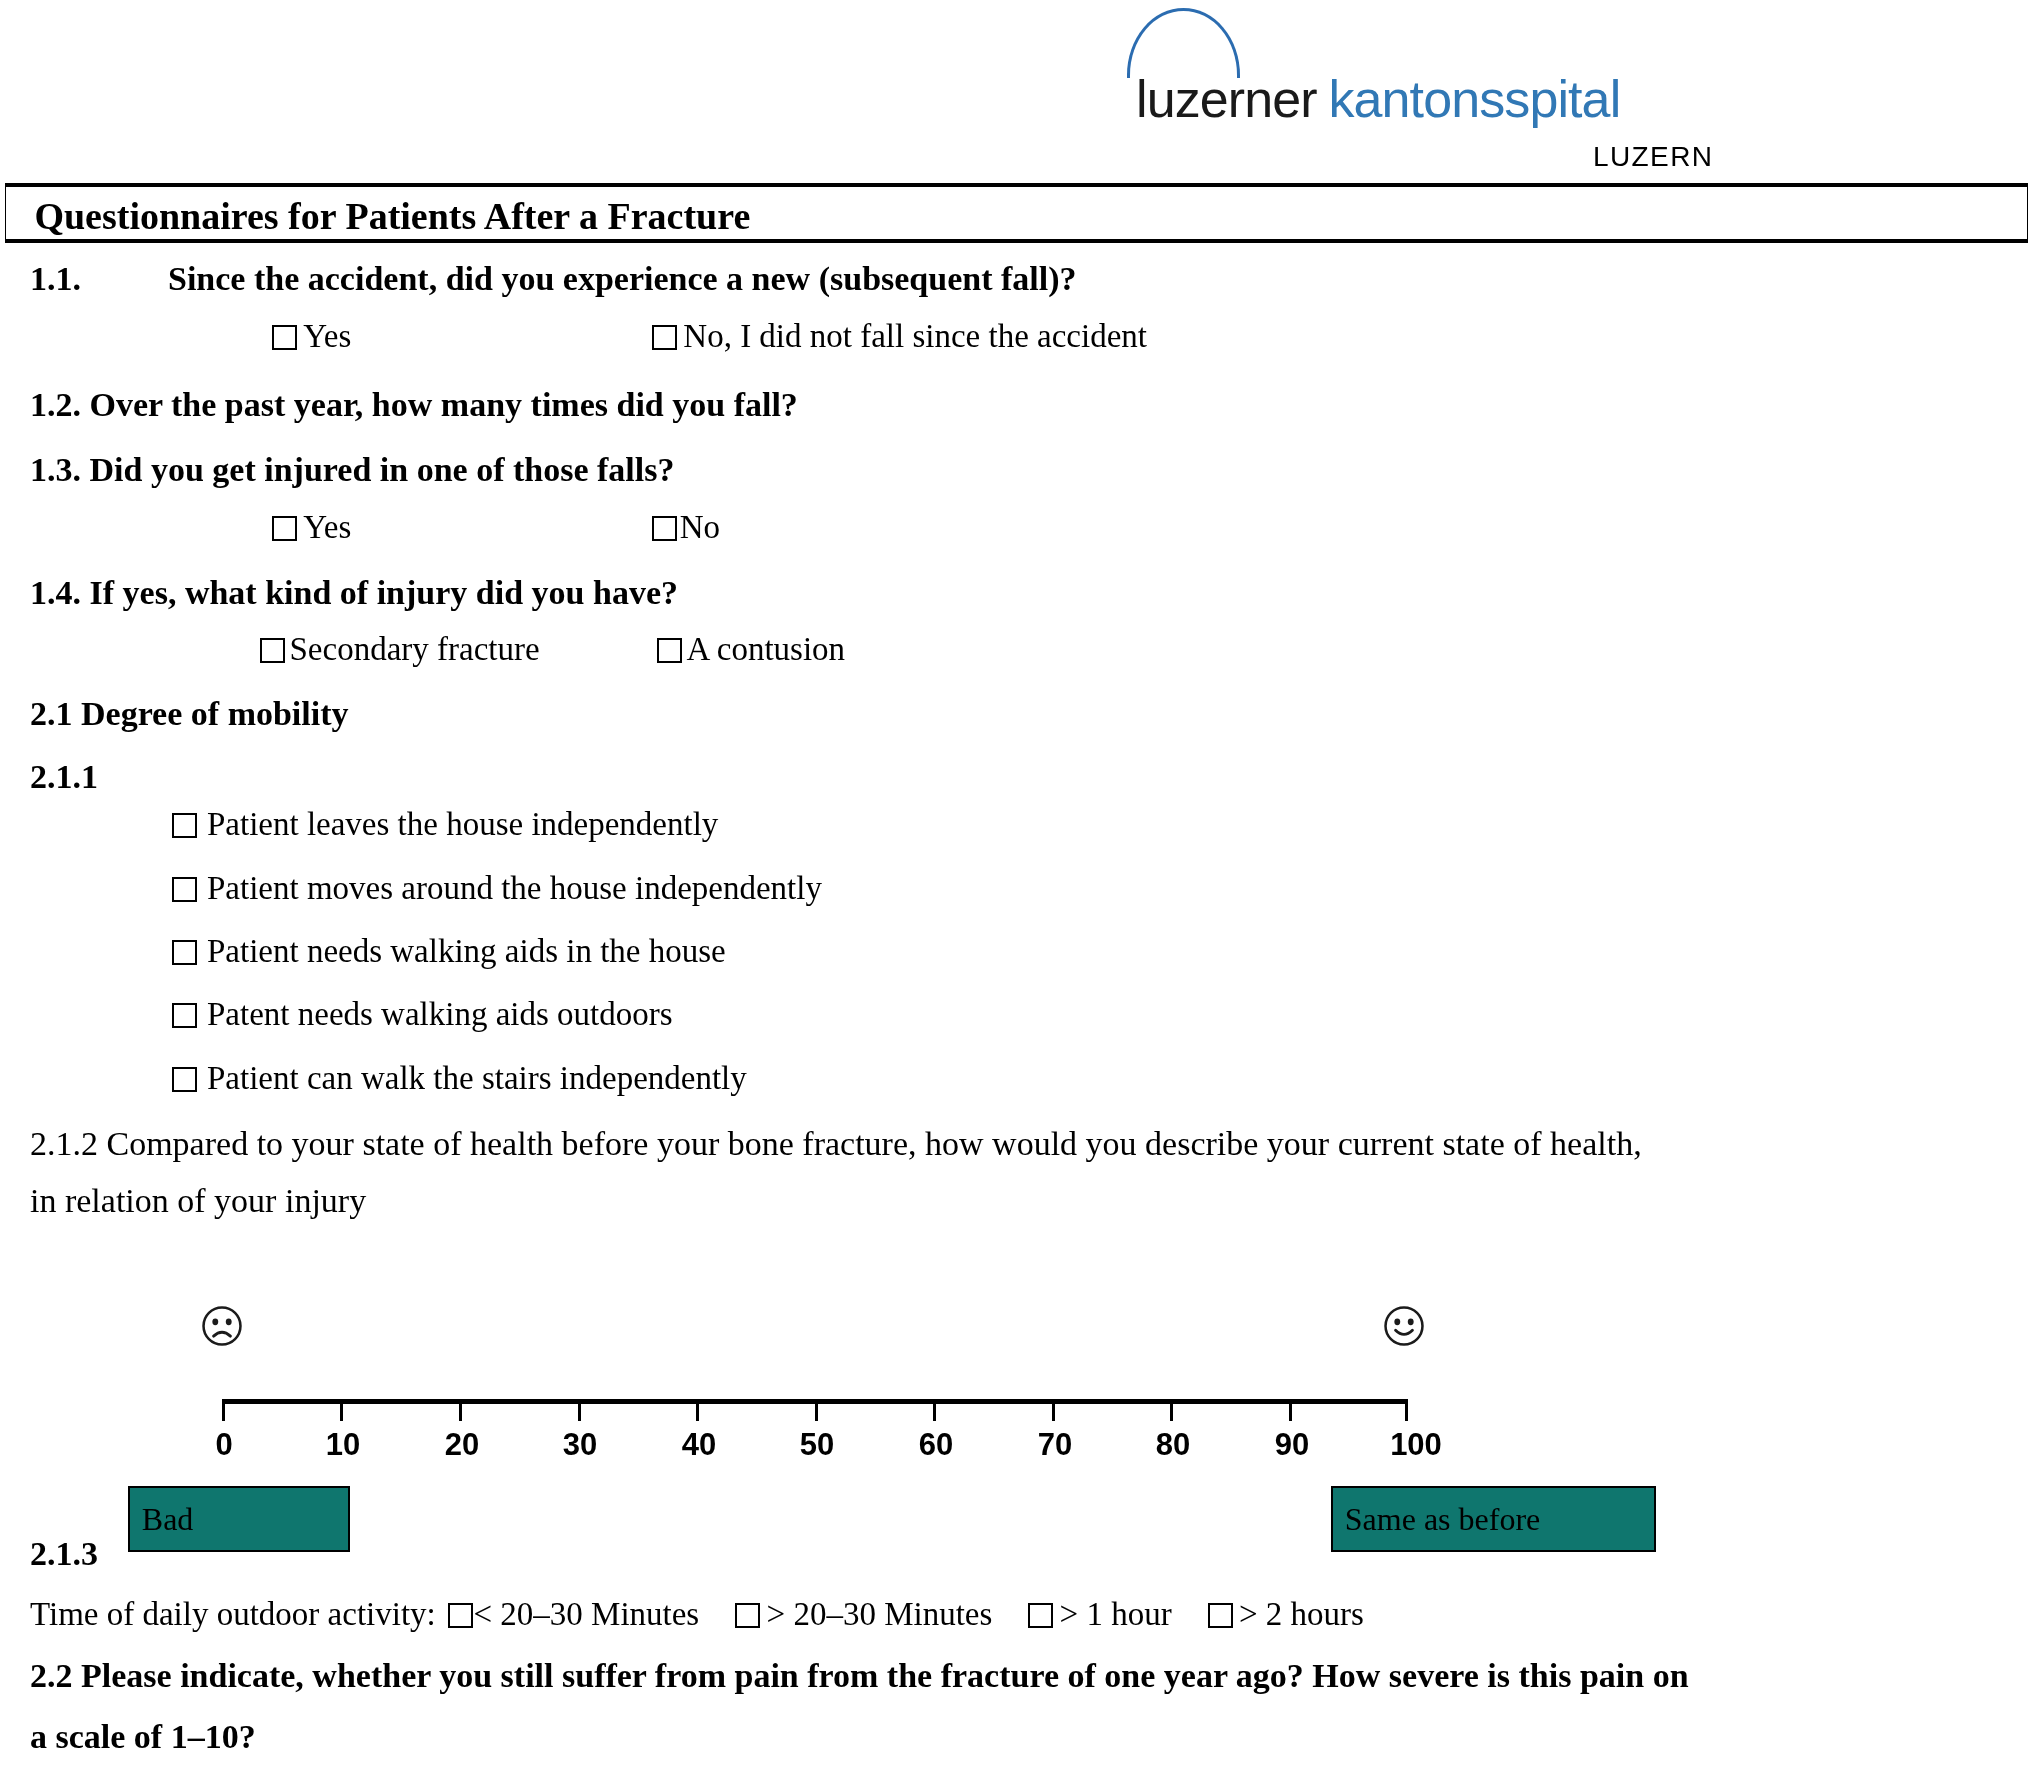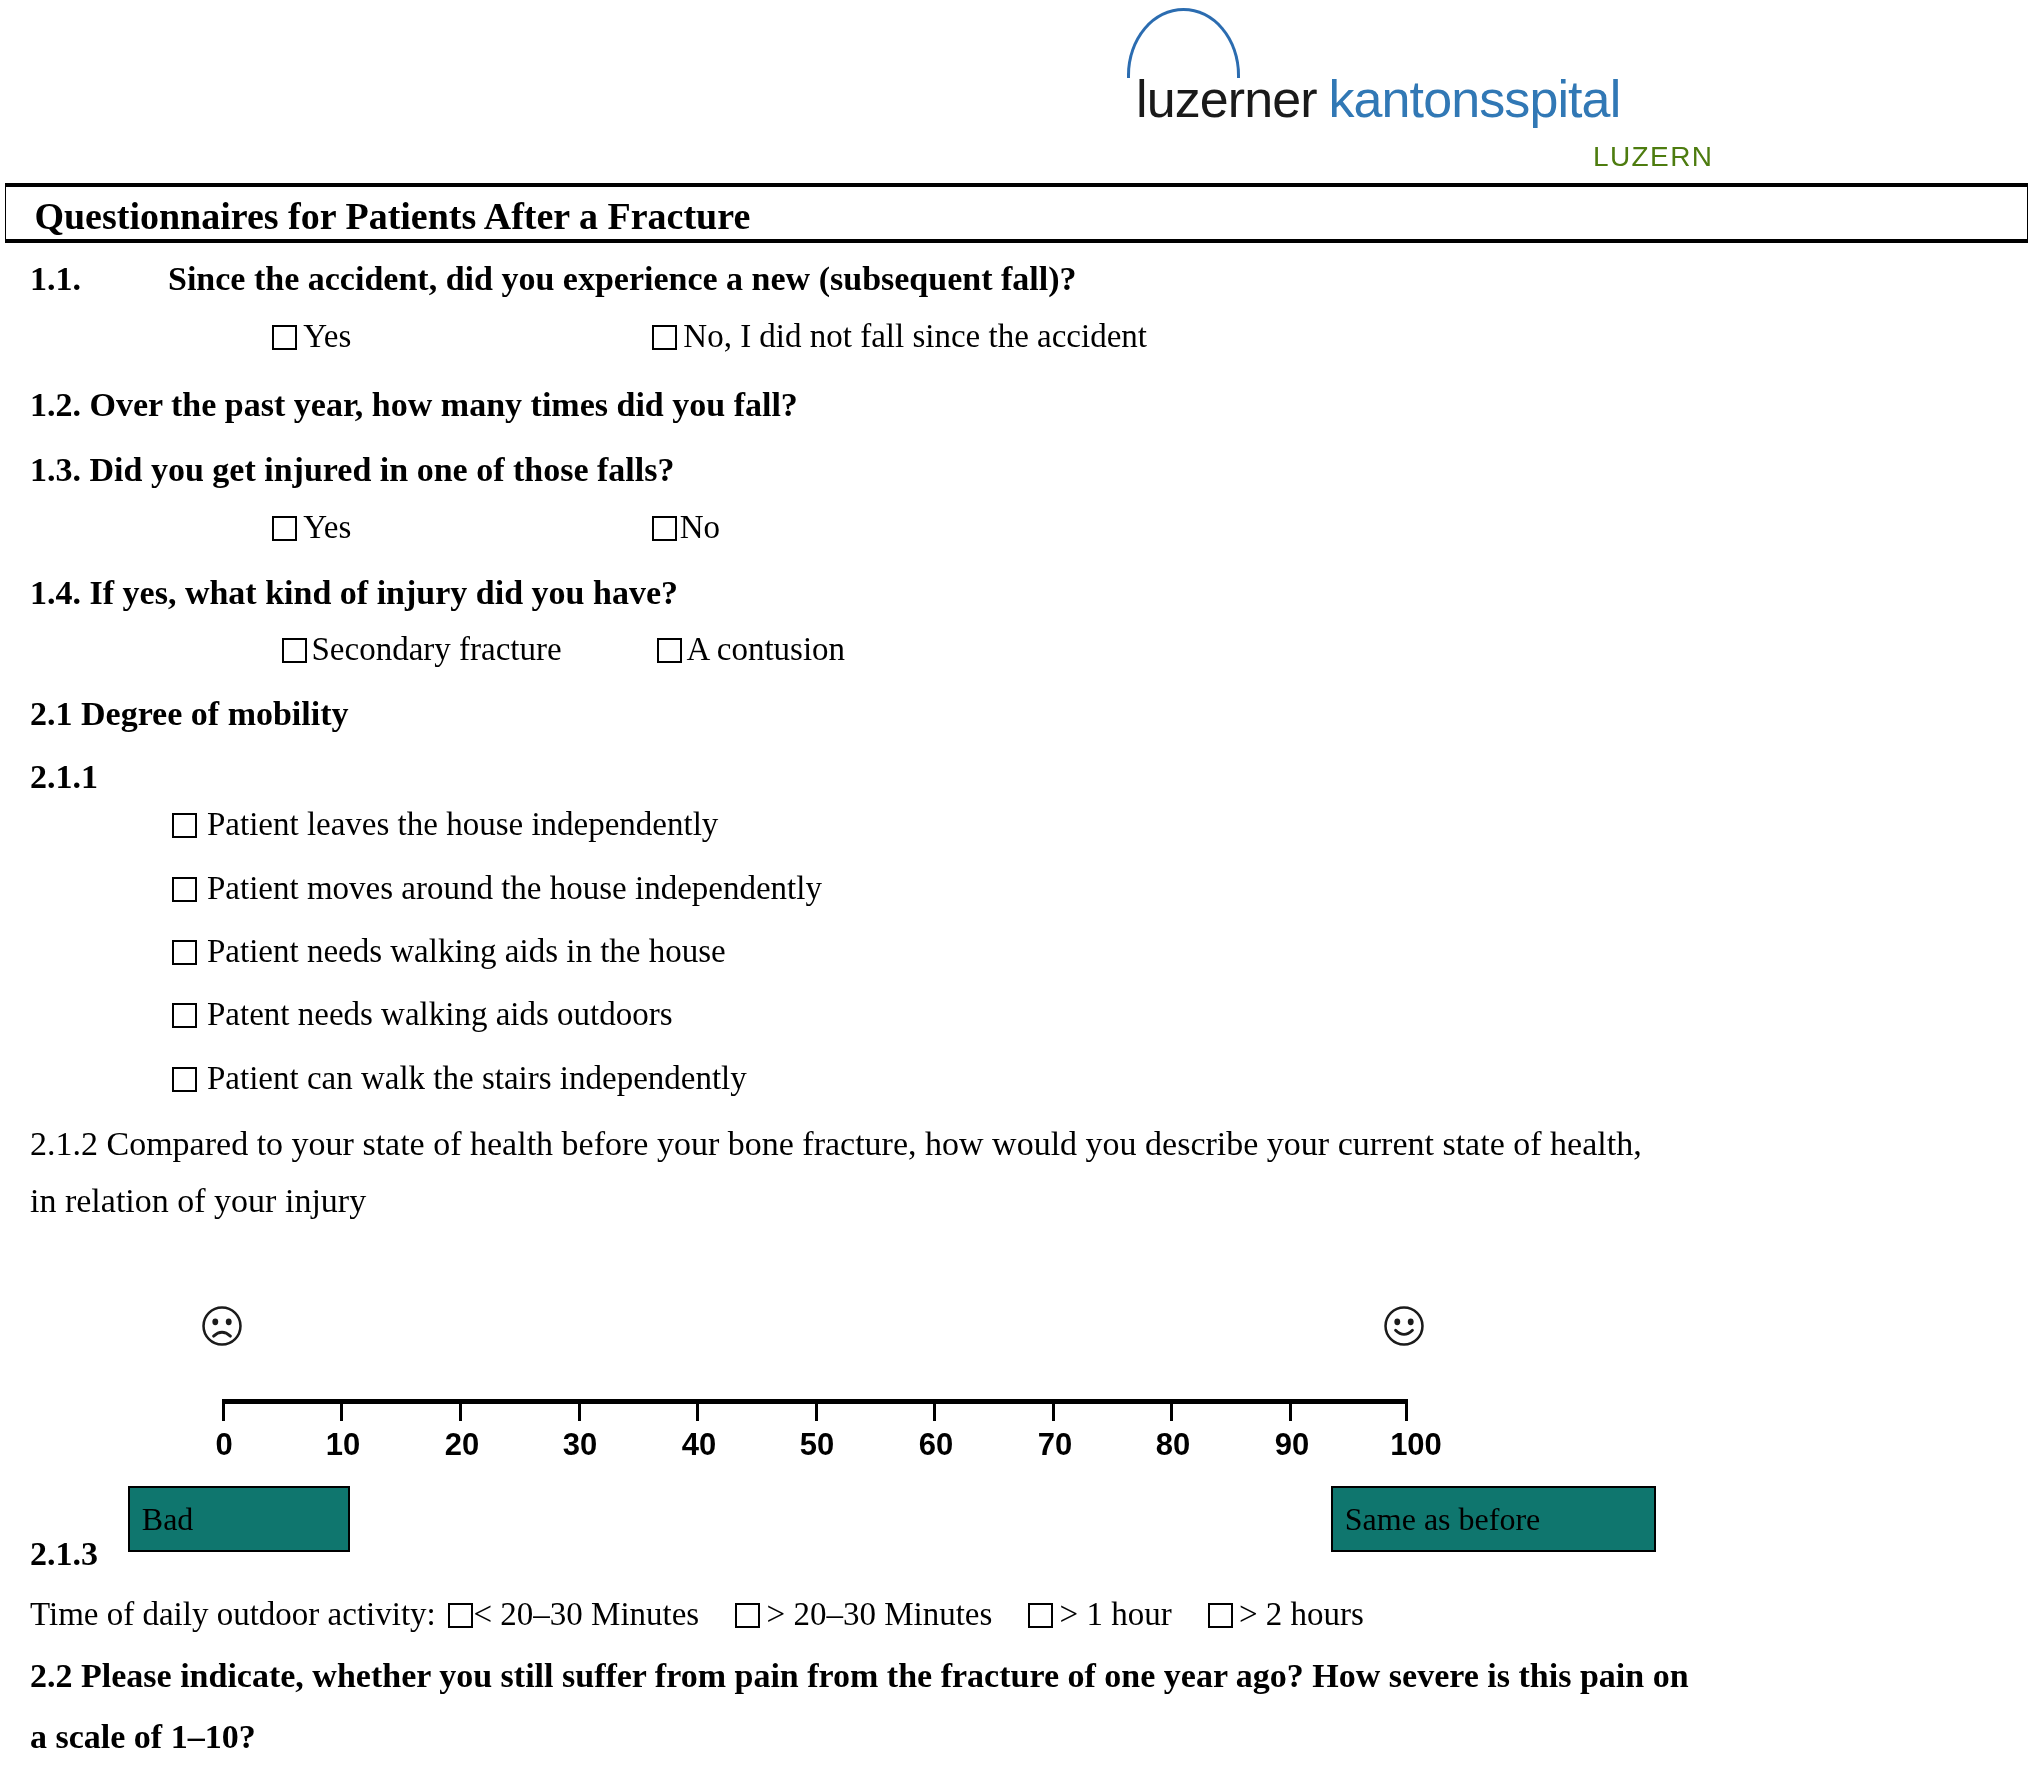--- a/index.html
+++ b/index.html
@@ -51,21 +51,21 @@
   }
   .logo-word-a { color: #1a1a1a; }
   .logo-word-b { color: #3178b5; }
   .logo-sub {
     position: absolute;
     left: 475px;
     top: 136px;
     font-family: "Liberation Sans", "DejaVu Sans", sans-serif;
     font-size: 28px;
     letter-spacing: 1.4px;
-    color: #4d7c0f;
+    color: #000000;
     white-space: nowrap;
   }
 
   
   .title-box {
     position: absolute;
     left: 5.4px;
     top: 183px;
     width: 2023px;
     height: 60px;
@@ -186,21 +186,21 @@
 
   <div class="cbrow" style="left:272px; top:511px;">
     <span class="cb"></span><span class="lbl">Yes</span>
   </div>
   <div class="cbrow" style="left:652px; top:511px;">
     <span class="cb"></span><span class="lbl" style="margin-left:2.7px">No</span>
   </div>
 
   <div class="line bold" style="left:30px; top:576px;">1.4. If yes, what kind of injury did you have?</div>
 
-  <div class="cbrow" style="left:282px; top:633px;text-align:right;">
+  <div class="cbrow" style="left:260px; top:633px;text-align:right;">
     <span class="cb"></span><span class="lbl" style="margin-left:4.5px">Secondary fracture</span>
   </div>
   <div class="cbrow" style="left:657px; top:633px;">
     <span class="cb"></span><span class="lbl" style="margin-left:4.5px">A contusion</span>
   </div>
 
   <div class="line bold" style="left:30px; top:697px;">2.1  Degree of mobility</div>
 
   <div class="line bold" style="left:30px; top:760px;">2.1.1</div>
 

